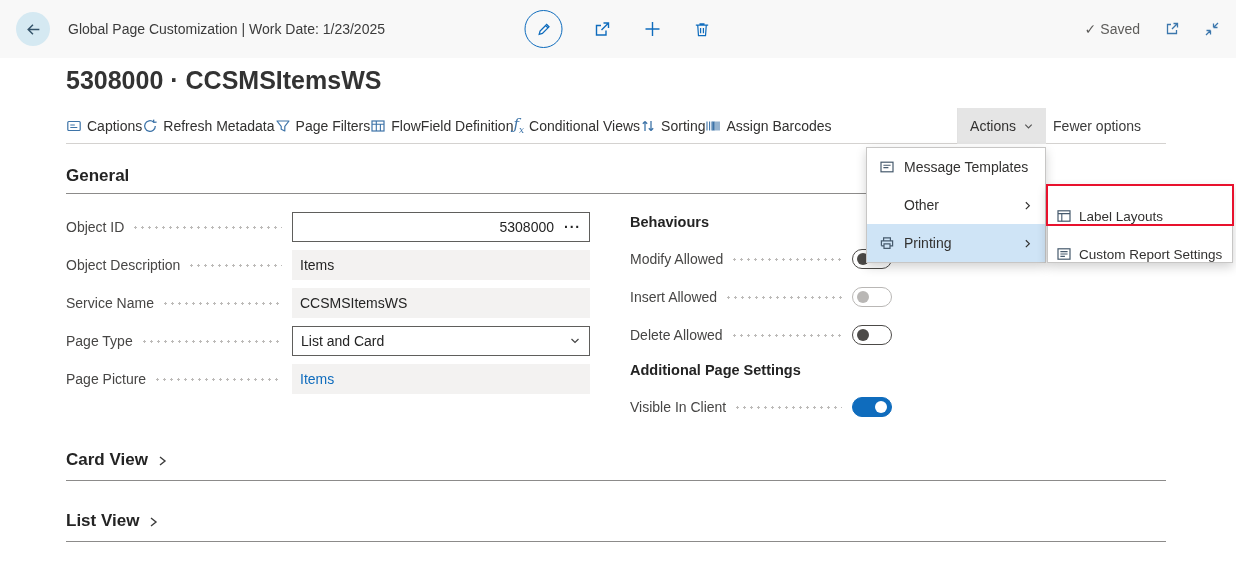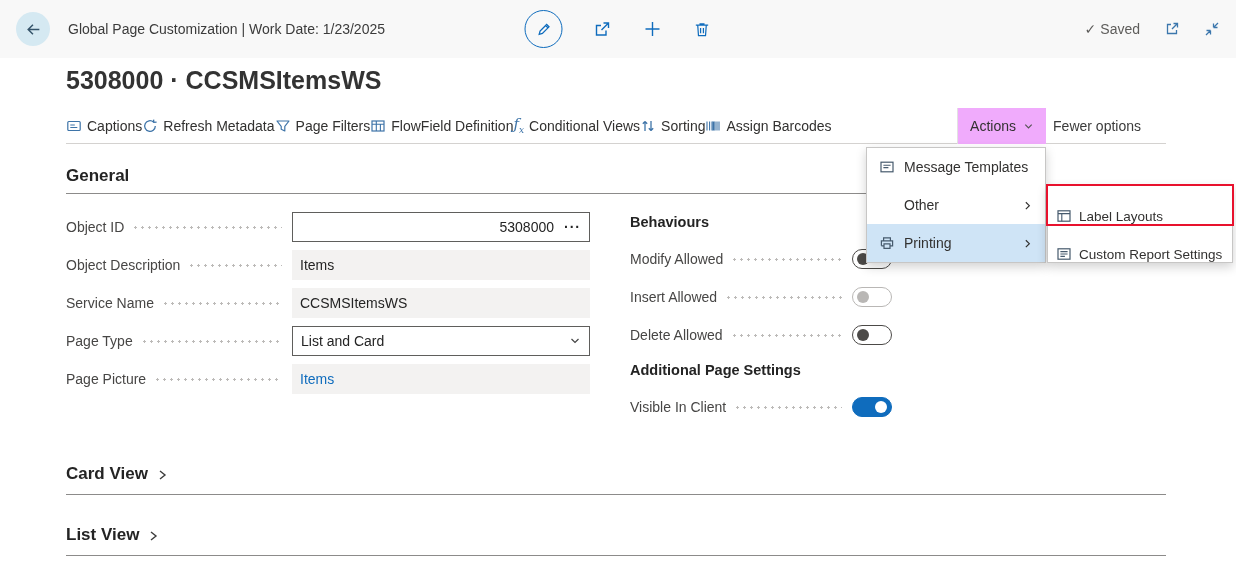--- a/index.html
+++ b/index.html
@@ -19,21 +19,21 @@
 
   
   .page-title { margin:8px 0 0 66px; font-size:25px; font-weight:600; color:#333; }
 
   
   .toolbar { position:relative; margin:13px 0 0 66px; width:1100px; height:36px; display:flex; align-items:center; border-bottom:1px solid #d4d2d0; font-size:14px; }
   .tb-item { display:flex; align-items:center; gap:5px; white-space:nowrap; cursor:pointer; color:#323130; }
   .tb-item .ico { color:#3e74a8; display:flex; }
   .fx { color:#3e74a8; font-style:italic; font-family:"DejaVu Serif", serif; font-size:15px; line-height:1; }
   .fx sub { font-size:9px; }
-  .tb-actions { position:absolute; right:120px; top:0; bottom:-1px; display:flex; align-items:center; gap:7px; padding:0 12px; background:#f0abfc; border-left:1px solid #e2e2e2; cursor:pointer; }
+  .tb-actions { position:absolute; right:120px; top:0; bottom:-1px; display:flex; align-items:center; gap:7px; padding:0 12px; background:#e5e5e5; border-left:1px solid #e2e2e2; cursor:pointer; }
   .tb-fewer { position:absolute; right:25px; top:0; bottom:0; display:flex; align-items:center; cursor:pointer; color:#3b3b3b; }
 
   
   .content { margin-left:66px; width:1100px; }
   .section-head { margin-top:22px; font-size:17px; font-weight:700; color:#242424; }
   .rule { height:1px; background:#8c8b8a; margin-top:7px; }
   .columns { display:flex; margin-top:18px; }
   .col-left { width:524px; }
   .col-right { width:262px; margin-left:40px; }
 
@@ -54,21 +54,21 @@
   .grp-title.additional { margin:12px 0 14px; }
   .tlabel { flex:1; display:flex; align-items:center; font-size:14px; color:#474645; }
 
   .toggle { width:40px; height:20px; border-radius:10px; border:1px solid #4c4a48; background:#fff; position:relative; flex:none; cursor:pointer; }
   .toggle .knob { position:absolute; top:3px; left:4px; width:12px; height:12px; border-radius:50%; background:#4c4a48; }
   .toggle[data-state="disabled"] { border-color:#b9b7b5; }
   .toggle[data-state="disabled"] .knob { background:#b9b7b5; }
   .toggle[data-state="on"] { background:var(--toggle-on,#0f6cbd); border-color:var(--toggle-on,#0f6cbd); }
   .toggle[data-state="on"] .knob { background:#fff; left:auto; right:4px; }
 
-  .collapsed-section { margin-top:34px; }
+  .collapsed-section { margin-top:20px; }
   .collapsed-section + .collapsed-section { margin-top:30px; }
   .cs-head { display:flex; align-items:center; gap:8px; font-size:17px; font-weight:700; color:#242424; cursor:pointer; }
   .cs-head .chev { color:#3c3c3c; display:flex; margin-top:2px; }
   .collapsed-section .rule { margin-top:10px; }
 
   
   .actions-menu { position:absolute; left:866px; top:147px; width:180px; background:#fff; border:1px solid #c7c6c5; box-shadow:0 4px 10px rgba(0,0,0,.18); z-index:30; }
   .menu-item { height:38px; display:flex; align-items:center; gap:9px; padding:0 12px; font-size:14px; color:#323130; cursor:pointer; }
   .menu-item[data-active="true"] { background:var(--menu-highlight,#cfe4f6); }
   .mi-icon { width:16px; height:16px; color:#465a6d; flex:none; display:flex; }

